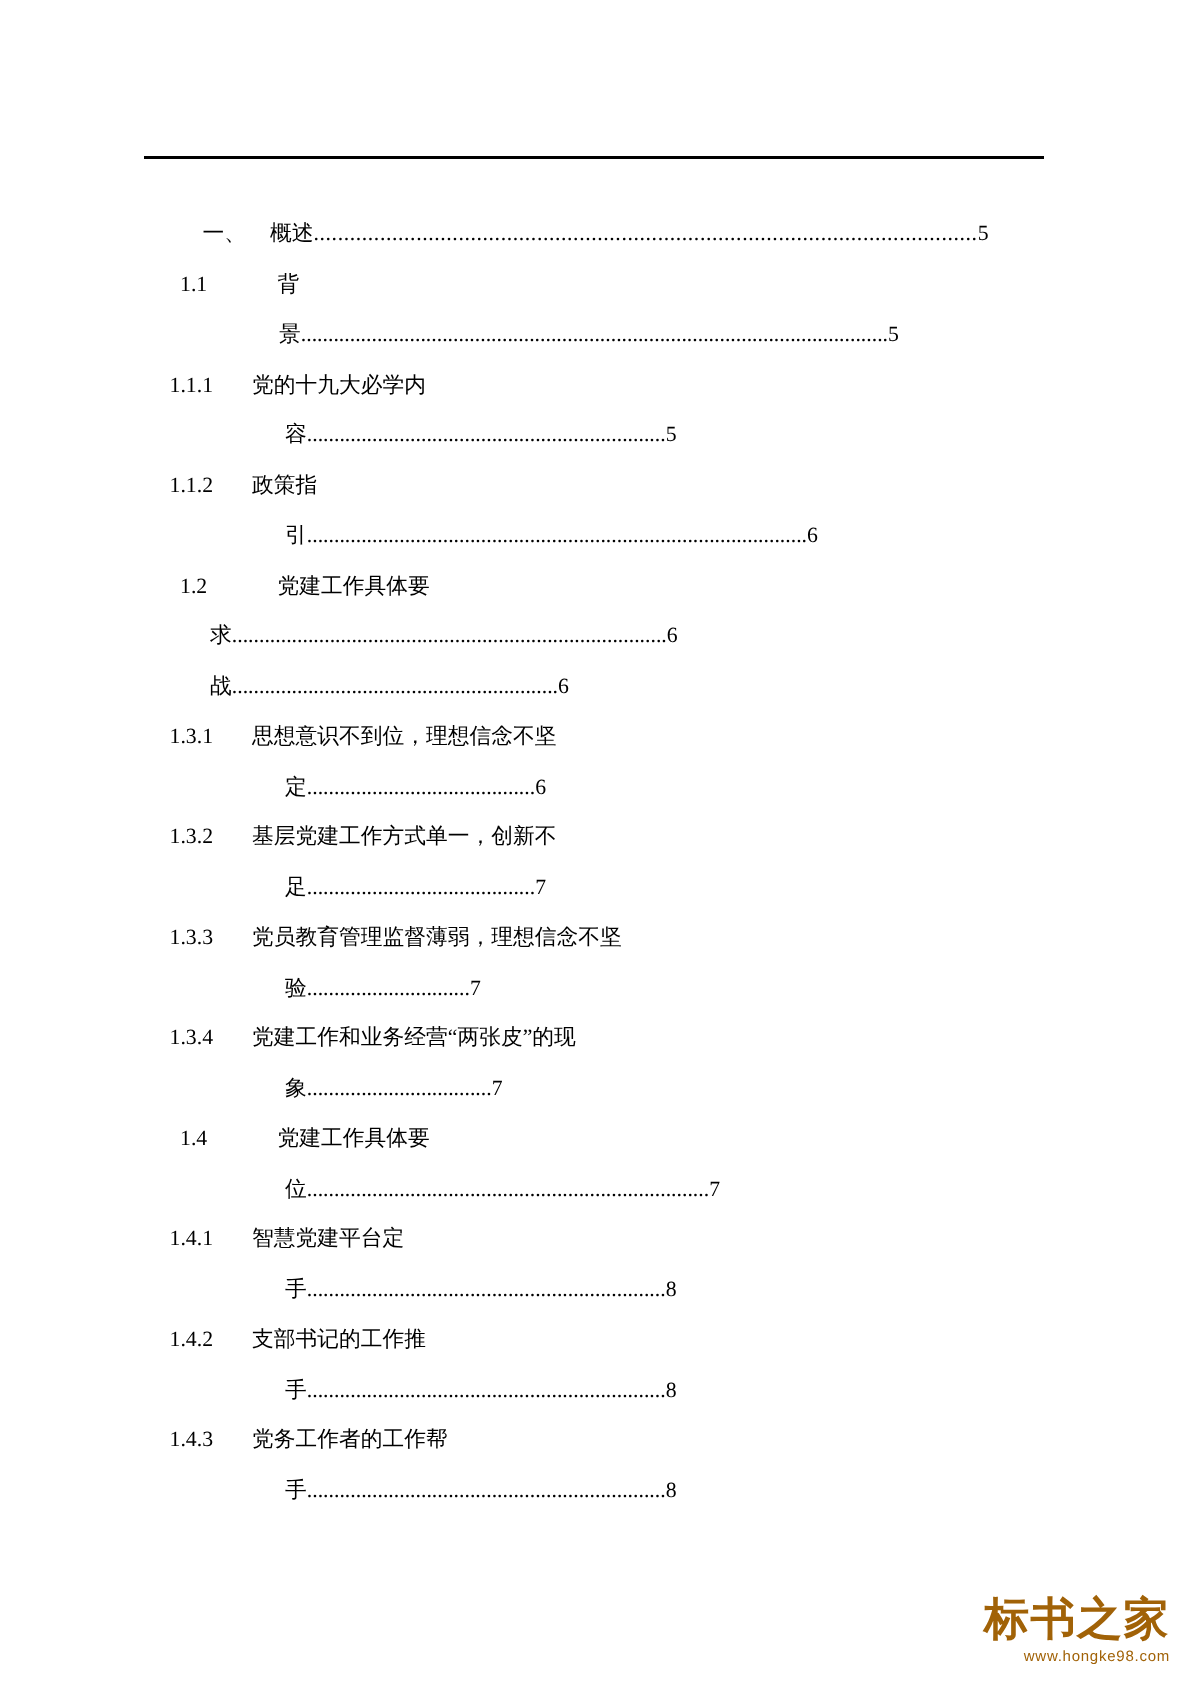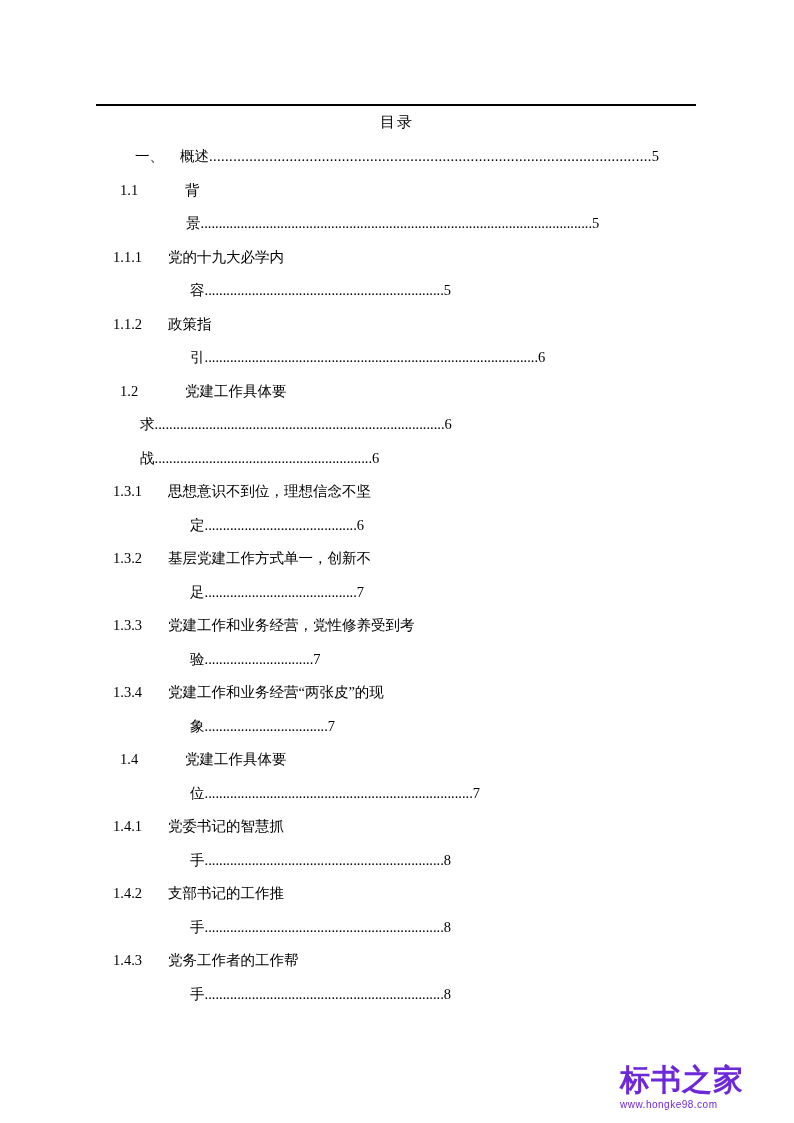--- a/index.html
+++ b/index.html
@@ -85,22 +85,22 @@
   }
   .cont-a { padding-left: 186px; }
   .cont-c { padding-left: 140px; }
   .cont-d { padding-left: 190px; }
 
   .watermark {
     position: absolute;
     right: 14px;
     bottom: 10px;
     width: 160px;
-    text-align: left;
-    color: #6d28d9;
+    text-align: right;
+    color: #a16207;
     user-select: none;
   }
   .wm-main {
     font-size: 30px;
     font-weight: bold;
     letter-spacing: 1px;
     font-family: "Liberation Sans", sans-serif;
     line-height: 34px;
   }
   .wm-sub {
@@ -110,21 +110,20 @@
     line-height: 16px;
   }
 </style>
 </head>
 <body>
 
 <div class="page">
 
   <div class="rule"></div>
 
-  <div class="toc-title">目录</div>
 
   <div class="toc-body">
 
     <div class="entry lvl1"><span class="num">一、</span><span>概述</span><span class="dots">..............................................................................................................</span><span>5</span></div>
 
     <div class="entry lvl2"><span class="num">1.1</span><span>背</span></div>
     <div class="cont cont-a"><span>景</span><span class="dots">............................................................................................................</span><span>5</span></div>
 
     <div class="entry lvl3"><span class="num">1.1.1</span><span>党的十九大必学内</span></div>
     <div class="cont cont-d"><span>容</span><span class="dots">..................................................................</span><span>5</span></div>
@@ -136,30 +135,30 @@
     <div class="cont cont-c"><span>求</span><span class="dots">................................................................................</span><span>6</span></div>
 
     <div class="cont cont-c" style="padding-left:140px"><span>战</span><span class="dots">............................................................</span><span>6</span></div>
 
     <div class="entry lvl3"><span class="num">1.3.1</span><span>思想意识不到位，理想信念不坚</span></div>
     <div class="cont cont-d"><span>定</span><span class="dots">..........................................</span><span>6</span></div>
 
     <div class="entry lvl3"><span class="num">1.3.2</span><span>基层党建工作方式单一，创新不</span></div>
     <div class="cont cont-d"><span>足</span><span class="dots">..........................................</span><span>7</span></div>
 
-    <div class="entry lvl3"><span class="num">1.3.3</span><span>党建工作和业务经营，党性修养受到考</span></div>
+    <div class="entry lvl3"><span class="num">1.3.3</span><span>党员教育管理监督薄弱，理想信念不坚</span></div>
     <div class="cont cont-d"><span>验</span><span class="dots">..............................</span><span>7</span></div>
 
     <div class="entry lvl3"><span class="num">1.3.4</span><span>党建工作和业务经营“两张皮”的现</span></div>
     <div class="cont cont-d"><span>象</span><span class="dots">..................................</span><span>7</span></div>
 
     <div class="entry lvl2"><span class="num">1.4</span><span>党建工作具体要</span></div>
     <div class="cont cont-d"><span>位</span><span class="dots">..........................................................................</span><span>7</span></div>
 
-    <div class="entry lvl3"><span class="num">1.4.1</span><span>党委书记的智慧抓</span></div>
+    <div class="entry lvl3"><span class="num">1.4.1</span><span>智慧党建平台定</span></div>
     <div class="cont cont-d"><span>手</span><span class="dots">..................................................................</span><span>8</span></div>
 
     <div class="entry lvl3"><span class="num">1.4.2</span><span>支部书记的工作推</span></div>
     <div class="cont cont-d"><span>手</span><span class="dots">..................................................................</span><span>8</span></div>
 
     <div class="entry lvl3"><span class="num">1.4.3</span><span>党务工作者的工作帮</span></div>
     <div class="cont cont-d"><span>手</span><span class="dots">..................................................................</span><span>8</span></div>
 
 
   </div>

